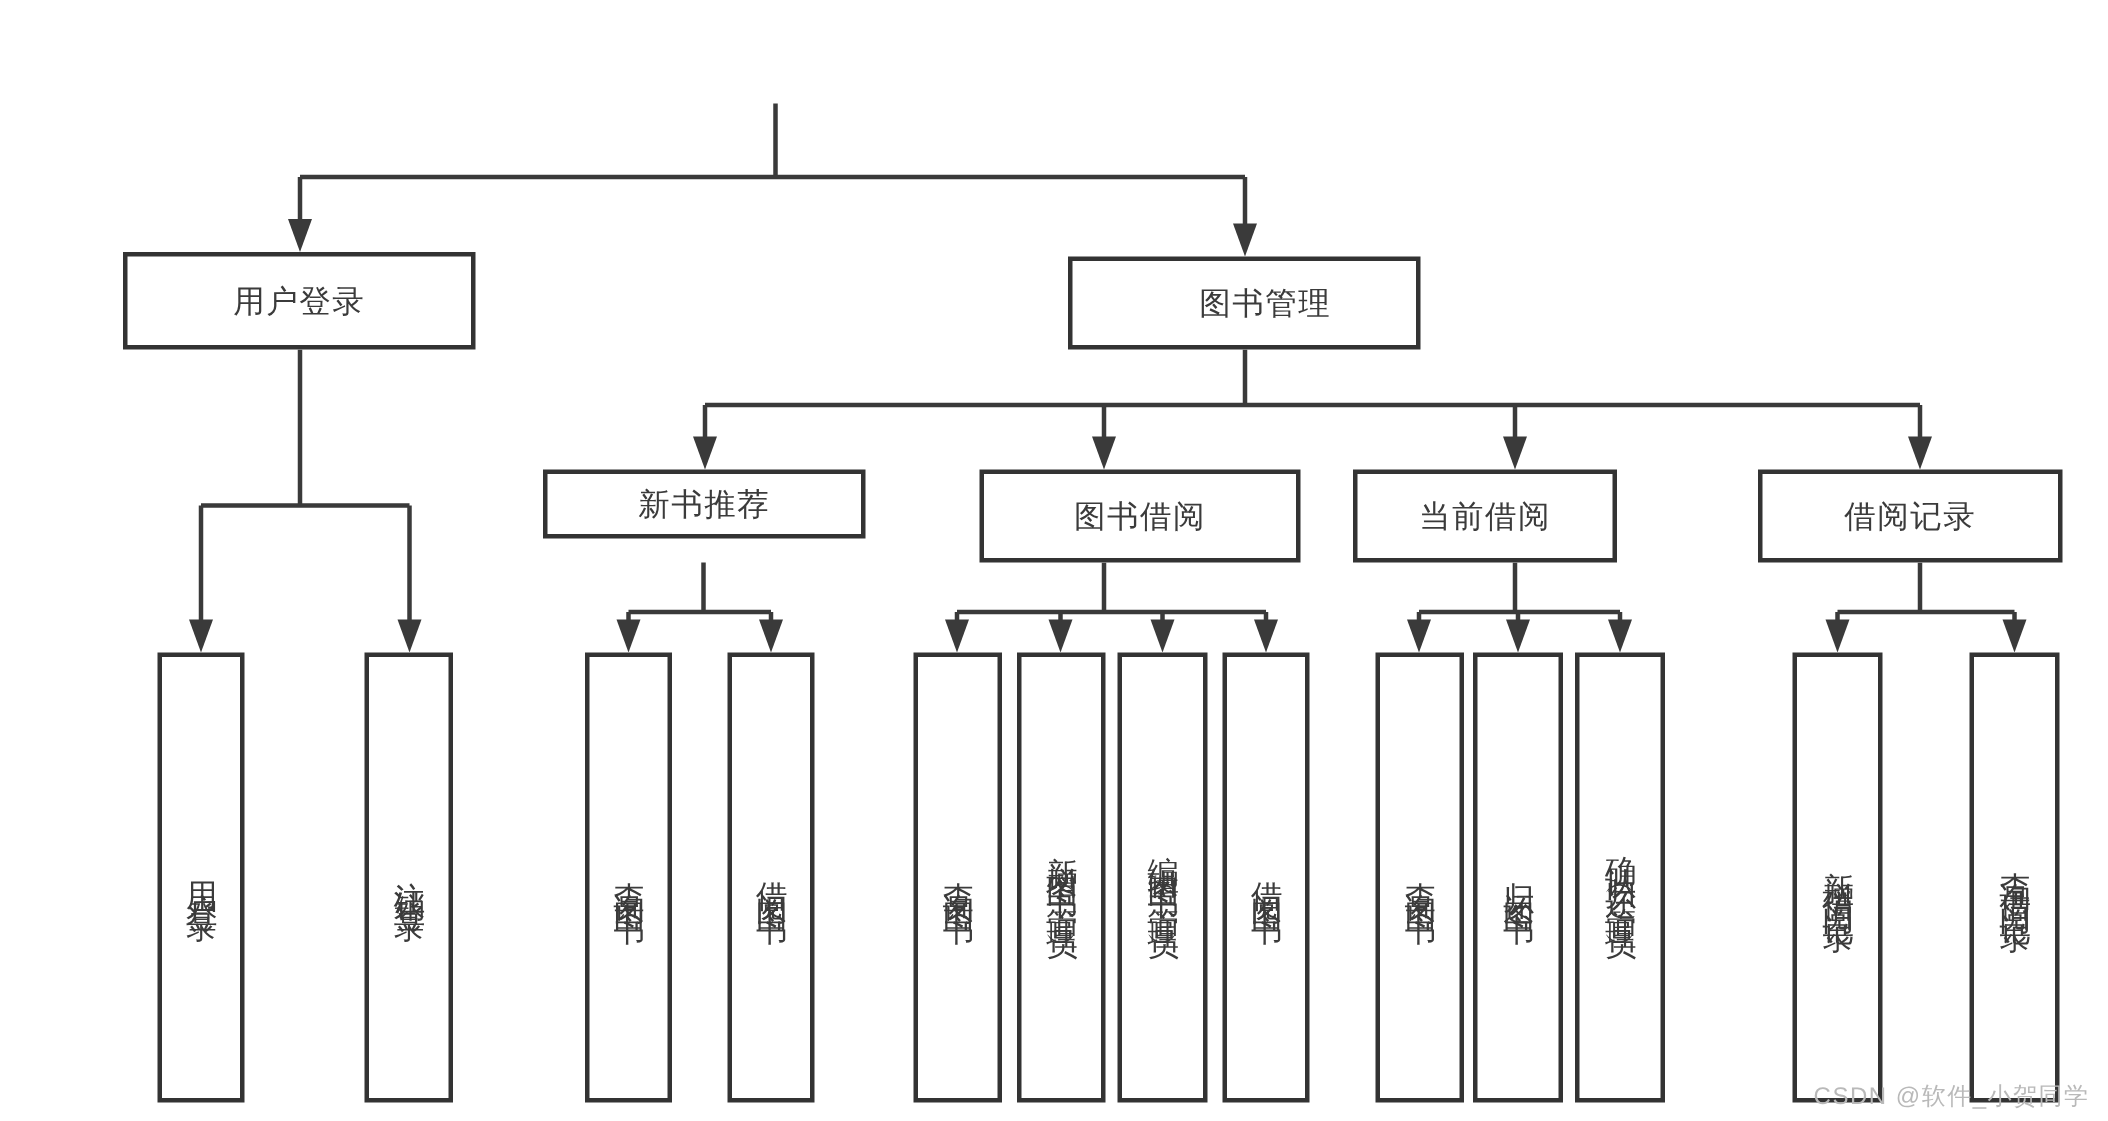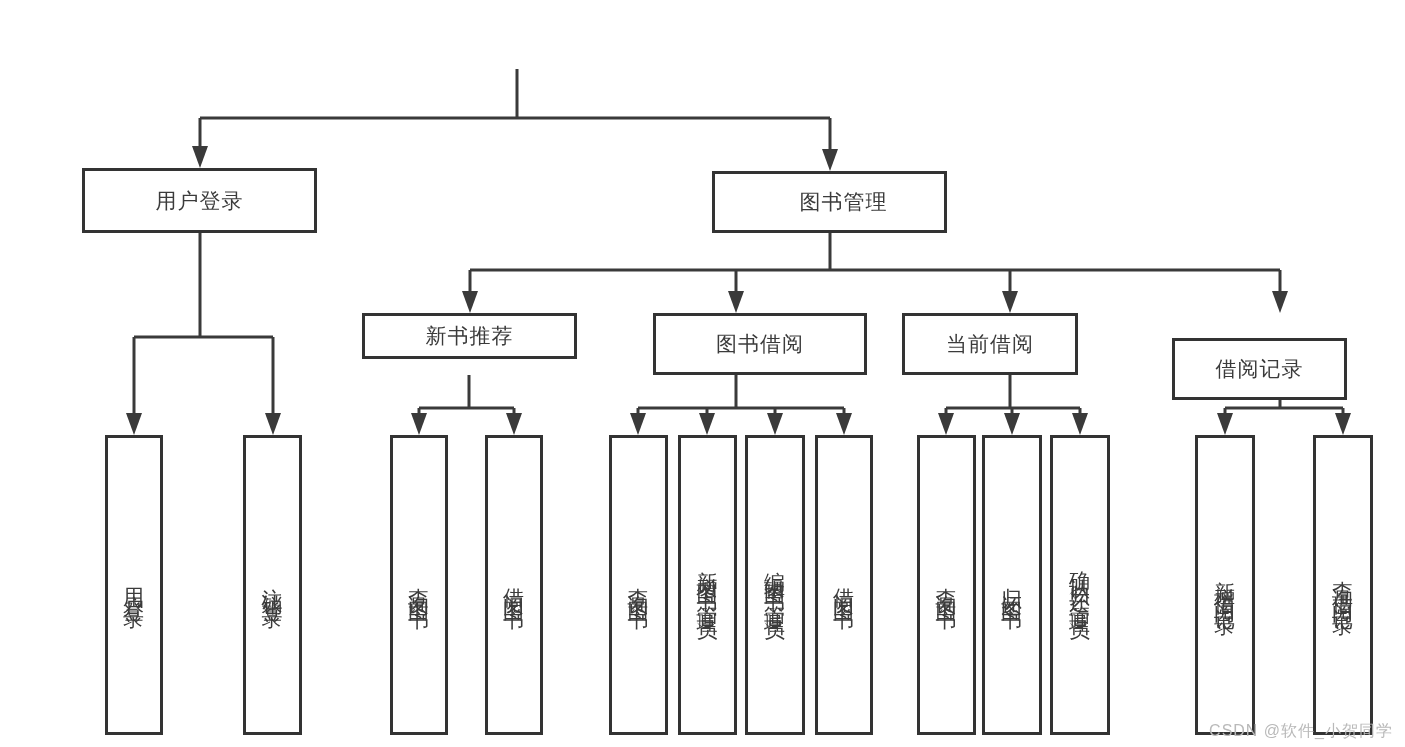--- a/index.html
+++ b/index.html
@@ -152,21 +152,21 @@
     </g>
   </svg>
 
 
   <div class="box" style="left:82px; top:168px; width:235px; height:65px;">用户登录</div>
   <div class="box" style="left:712px; top:171px; width:235px; height:62px;padding-left:28px;">图书管理</div>
 
   <div class="box" style="left:362px; top:313px; width:215px; height:46px;text-align:center;">新书推荐</div>
   <div class="box" style="left:629px; top:313px; width:214px; height:62px;margin-left:24px;">图书借阅</div>
   <div class="box" style="left:902px; top:313px; width:176px; height:62px;">当前借阅</div>
-  <div class="box" style="left:1172px; top:313px; width:175px; height:62px;margin-top:25px;">借阅记录</div>
+  <div class="box" style="left:1172px; top:313px; width:203px; height:62px;">借阅记录</div>
 
   <div class="vbox" style="left:105px; top:435px; width:58px; height:300px;">
     <span>用户登录</span>
   </div>
   <div class="vbox" style="left:243px; top:435px; width:59px; height:300px;">
     <span>注销登录</span>
   </div>
 
   <div class="vbox" style="left:390px; top:435px; width:58px; height:300px;">
     <span>查询图书</span>

